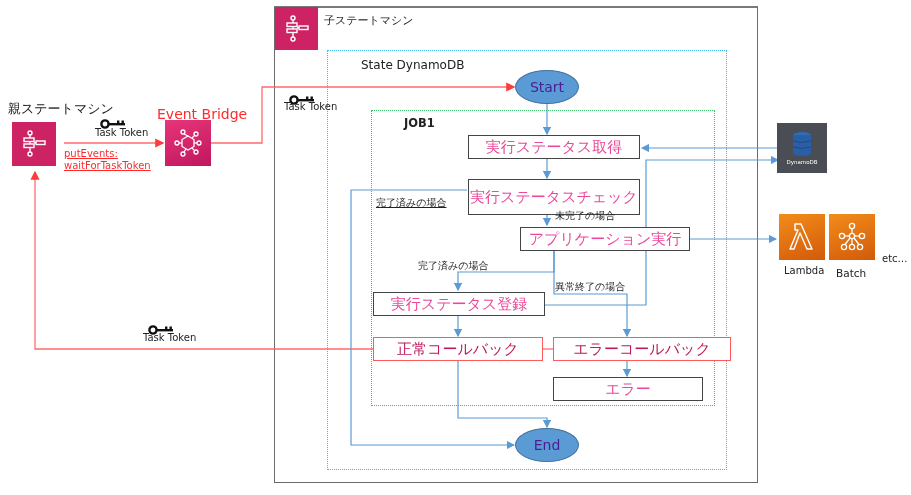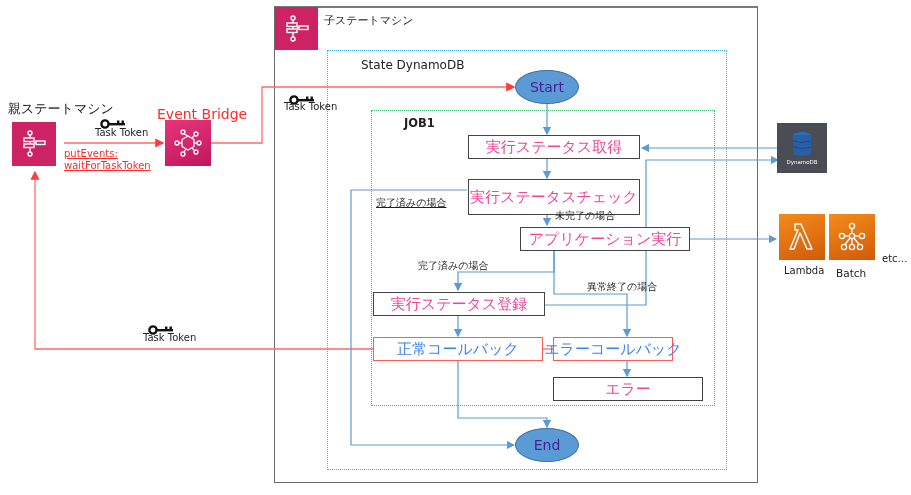--- a/index.html
+++ b/index.html
@@ -5,21 +5,21 @@
   html, body { margin: 0; padding: 0; background: #ffffff; }
   body { width: 911px; height: 495px; position: relative; overflow: hidden;
          font-family: "DejaVu Sans", "Liberation Sans", sans-serif; color: #222; }
   .abs { position: absolute; }
   svg.wires { position: absolute; left: 0; top: 0; width: 911px; height: 495px; pointer-events: none; }
   .outer-box { left: 274px; top: 6px; width: 484px; height: 477px; border: 1px solid #6b6b6b; border-top: 2px solid #7a7a7a; box-sizing: border-box; }
   .sm-box { left: 327px; top: 50px; width: 400px; height: 420px; border: 1px dotted #3fb6e8; box-sizing: border-box; }
   .job-box { left: 371px; top: 110px; width: 344px; height: 296px; border: 1px dotted #3cbf6a; box-sizing: border-box; }
   .node { position: absolute; background: #fff; border: 1.5px solid #444; box-sizing: border-box;
           display: flex; align-items: center; justify-content: center; font-size: 15px; color: #ec4899; white-space: nowrap; }
-  .node.red { border-color: #ff5a5a; color: #3b82f6; }
+  .node.red { border-color: #ff5a5a; color: #be185d; }
   .ellipse { position: absolute; background: #5b9bd5; border: 1.5px solid #41719c; border-radius: 50%;
              color: #4c1d95; display: flex; align-items: center; justify-content: center; font-size: 14px; box-sizing: border-box; }
   .lbl { position: absolute; font-size: 10px; color: #222; white-space: nowrap; }
   .lbl-lg { font-size: 13px; }
   .red-text { color: #ff2a2a; }
   .icon-sf { position: absolute; background: #cd2264; display: flex; align-items: center; justify-content: center; }
   .icon-eb { position: absolute; background: linear-gradient(160deg, #e7357a, #c0175d); display: flex; align-items: center; justify-content: center; }
   .icon-ddb { position: absolute; background: #4a4e54; display: flex; flex-direction: column; align-items: center; justify-content: center; }
   .icon-orange { position: absolute; background: linear-gradient(160deg, #f28c1a, #d25a0a); display: flex; align-items: center; justify-content: center; }
   .underline-wave { text-decoration: underline; text-decoration-color: #ff2a2a; }
@@ -151,27 +151,27 @@
 <div class="lbl" style="left:404px;top:116px;font-size:11.5px;font-weight:bold;">JOB1</div>
 
 <div class="ellipse" style="left:515px;top:70px;width:64px;height:34px;">Start</div>
 <div class="ellipse" style="left:515px;top:428px;width:64px;height:34px;">End</div>
 
 <div class="node" style="left:468px;top:135px;width:172px;height:24px;">実行ステータス取得</div>
 <div class="node" style="left:468px;top:179px;width:172px;height:36px;">実行ステータスチェック</div>
 <div class="node" style="left:492px;top:227px;width:170px;height:24px;margin-left:28px;">アプリケーション実行</div>
 <div class="node" style="left:373px;top:292px;width:172px;height:24px;">実行ステータス登録</div>
 <div class="node red" style="left:373px;top:337px;width:170px;height:24px;">正常コールバック</div>
-<div class="node red" style="left:553px;top:337px;width:120px;height:24px;">エラーコールバック</div>
+<div class="node red" style="left:553px;top:337px;width:178px;height:24px;">エラーコールバック</div>
 <div class="node" style="left:553px;top:377px;width:150px;height:24px;">エラー</div>
 
 <div class="lbl" style="left:376px;top:196px;text-decoration:underline;">完了済みの場合</div>
 <div class="lbl" style="left:555px;top:209px;">未完了の場合</div>
 <div class="lbl" style="left:418px;top:259px;">完了済みの場合</div>
-<div class="lbl" style="left:587px;top:280px;">異常終了の場合</div>
+<div class="lbl" style="left:555px;top:280px;">異常終了の場合</div>
 
 <div class="icon-ddb" style="left:777px;top:123px;width:50px;height:50px;">
   <svg width="22" height="26" viewBox="0 0 22 26">
     <ellipse cx="11" cy="4" rx="9" ry="3" fill="#2f6db5"></ellipse>
     <rect x="2" y="4" width="18" height="18" fill="#2a5fa5"></rect>
     <ellipse cx="11" cy="22" rx="9" ry="3" fill="#2a5fa5"></ellipse>
     <path d="M2,10 Q11,13 20,10 M2,16 Q11,19 20,16" stroke="#1d4a85" stroke-width="1" fill="none"></path>
   </svg>
   <div style="color:#fff;font-size:5.5px;margin-top:2px;">DynamoDB</div>
 </div>

